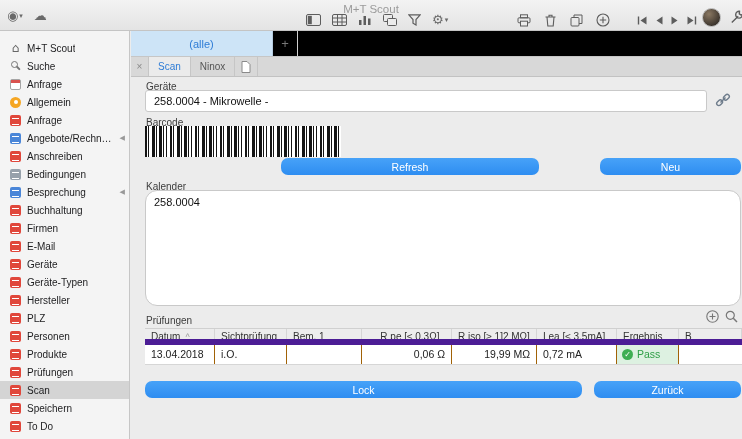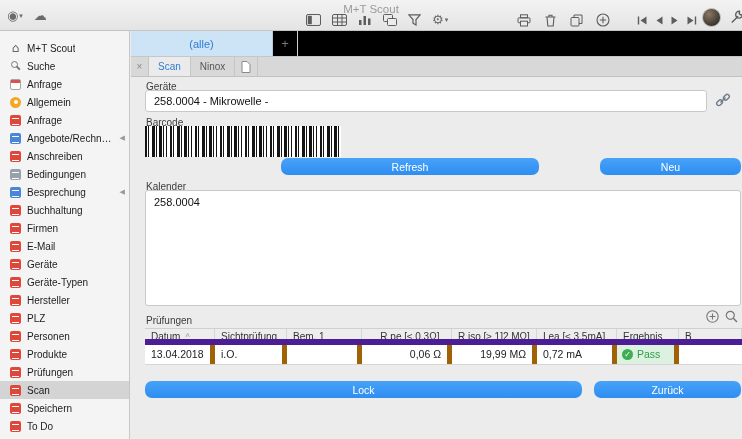--- a/index.html
+++ b/index.html
@@ -73,32 +73,32 @@
   #barcode-img{position:absolute;left:145px;top:126px;width:196px;height:31px;background-color:#fff;
     background-image:repeating-linear-gradient(90deg,#141414 0 2px,#fff 2px 3px,#141414 3px 4px,#fff 4px 7px,
     #141414 7px 10px,#fff 10px 11px,#141414 11px 12px,#fff 12px 14px,#141414 14px 17px,#fff 17px 18px,
     #141414 18px 19px,#fff 19px 21px,#141414 21px 22px,#fff 22px 25px)}
   .btn{position:absolute;height:17px;background:linear-gradient(#47a2f8,#2e8df1);border-radius:7px;
        color:#fff;font-size:10.5px;display:flex;align-items:center;justify-content:center;cursor:default}
   #btn-refresh{left:281px;top:158px;width:258px}
   #btn-neu{left:600px;top:158px;width:141px}
   #barcode2-label{left:146px;top:181px}
   #barcode-text{position:absolute;left:145px;top:190px;width:596px;height:116px;background:#fff;
-                border:1px solid #c9c9c9;border-radius:3px;box-sizing:border-box;padding:5px 8px;
+                border:1px solid #c9c9c9;border-radius:12px;box-sizing:border-box;padding:5px 8px;
                 font-size:11px;color:#111}
   #pruef-label{left:146px;top:315px}
   #tbl-add{position:absolute;left:706px;top:310px}
   #tbl-search{position:absolute;left:725px;top:310px}
   
   #pruef-table{position:absolute;left:145px;top:328px;width:597px}
   .trow{display:flex;width:597px;box-sizing:border-box}
   .thead{background:#ededed;border-top:1px solid #d0d0d0;border-bottom:6px solid #4c1d95;
          height:17px;line-height:16px;font-size:10px;color:#333}
   .tdata{background:#fff;border-bottom:1px solid #d6d6d6;height:20px;line-height:19px;font-size:10.5px;color:#222}
-  .tc{box-sizing:border-box;padding:0 6px;border-right:5px solid #a16207;overflow:hidden;white-space:nowrap}
+  .tc{box-sizing:border-box;padding:0 6px;border-right:1px solid #a16207;overflow:hidden;white-space:nowrap}
   .thead .tc{border-right:1px solid #d6d6d6}
   .c0{width:70px}.c1{width:72px}.c2{width:75px}.c3{width:90px;text-align:right}
   .c4{width:85px;text-align:right}.c5{width:80px}.c6{width:62px}.c7{width:63px;border-right:none}
   .sort-caret{color:#999;font-size:9px;margin-left:5px}
   .sort-caret::after{content:"^"}
   .pass-cell{background:#ddf1e1;display:flex;align-items:center;gap:4px;padding:0 0 0 5px}
   .pass-check{width:11px;height:11px;border-radius:50%;background:#3fae53;color:#fff;font-size:8px;
               line-height:11px;text-align:center;flex:none;font-family:"DejaVu Sans",sans-serif}
   .pass-check::after{content:"✓"}
   .pass-text{color:#2e9e46;font-size:10.5px}

